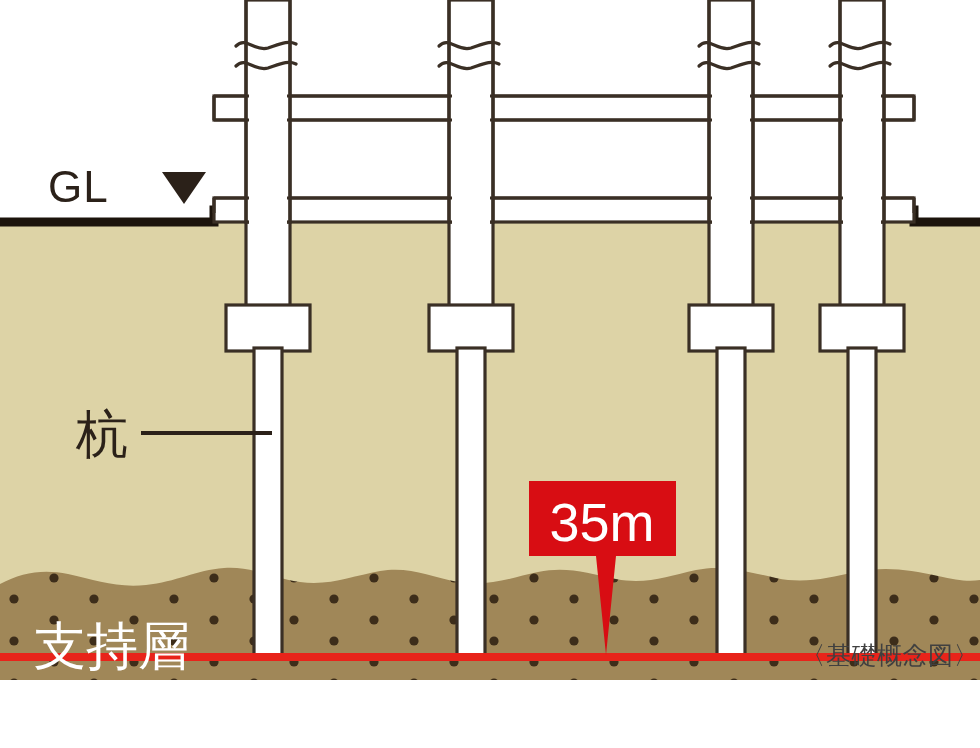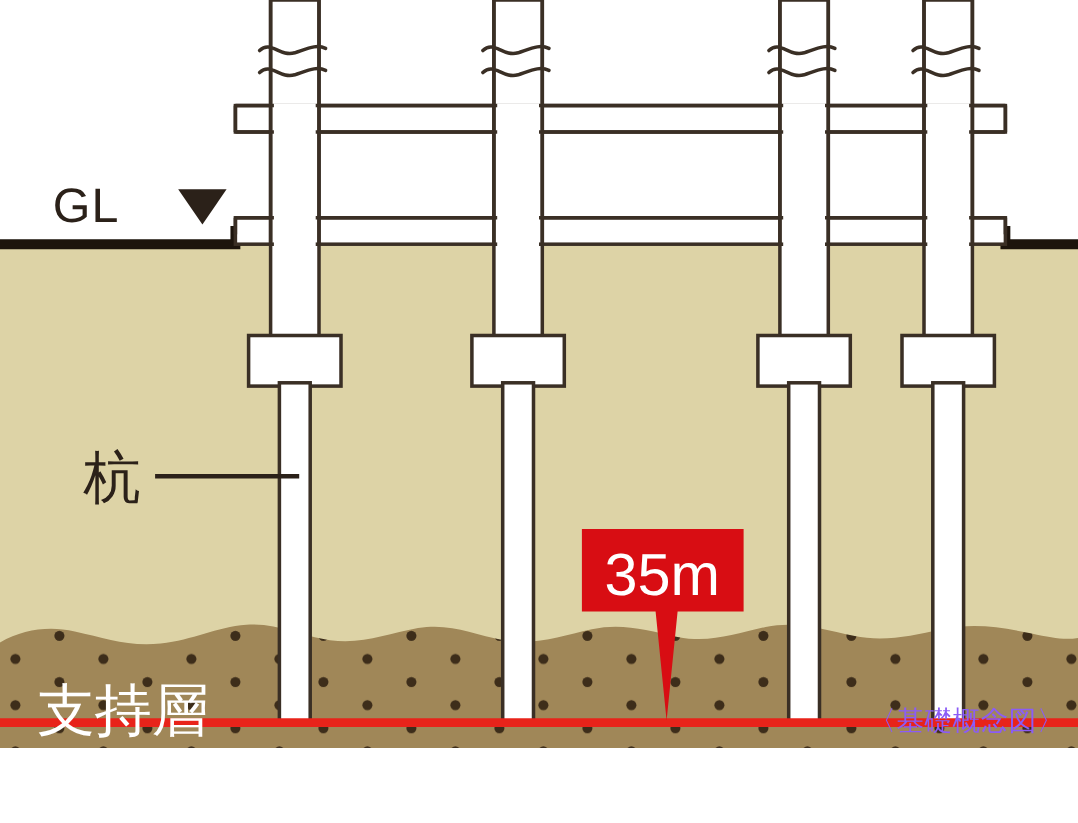--- a/index.html
+++ b/index.html
@@ -19,25 +19,25 @@
   }
   #diagram {
     position: absolute;
     left: 0;
     top: 0;
     width: 980px;
     height: 748px;
   }
   .caption {
     position: absolute;
-    right: 12px;
+    right: 1px;
     bottom: 8px;
     font-family: Liberation Serif, serif;
     font-size: 25px;
-    color: #8b5cf6;
+    color: #404040;
     letter-spacing: 0.5px;
     white-space: nowrap;
   }
   svg text {
     dominant-baseline: auto;
   }
   .gl-label {
     font-family: "Liberation Sans", "DejaVu Sans", sans-serif;
     font-size: 44px;
     fill: #2b2119;

